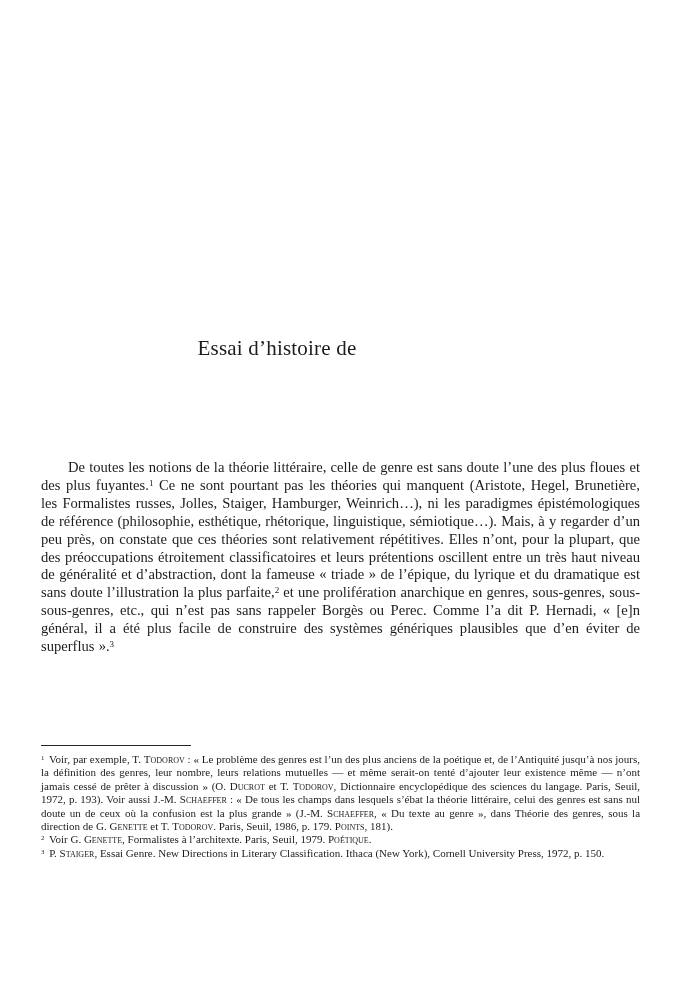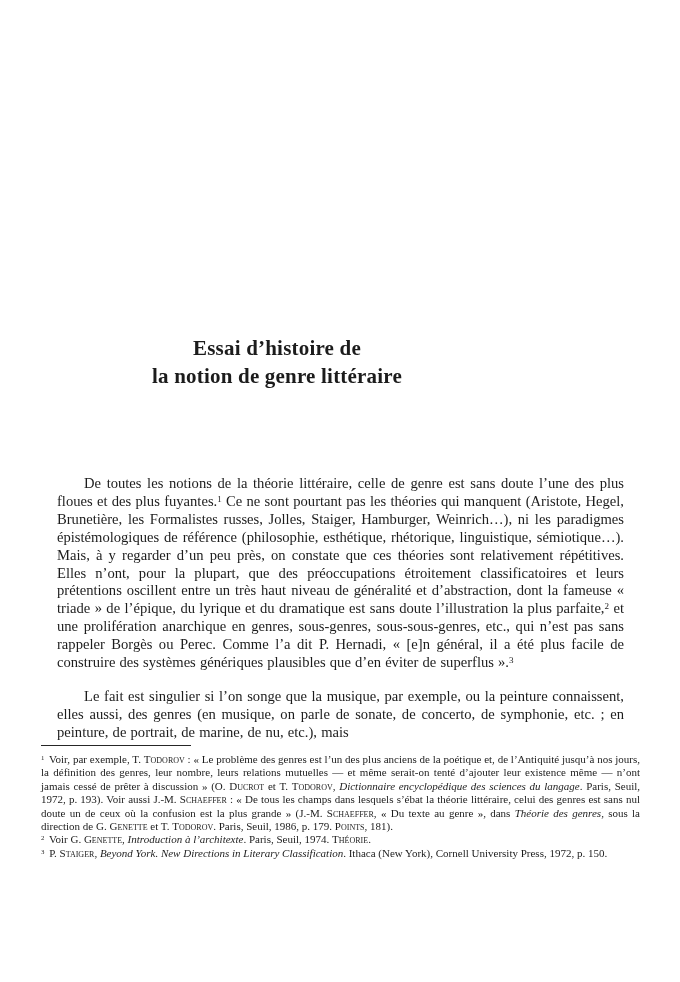--- a/index.html
+++ b/index.html
@@ -18,31 +18,31 @@
       overflow: hidden;
     }
     .title-block {
       position: absolute;
       top: 334px;
       left: 41px;
       width: 472px;
       text-align: center;
       font-size: 21px;
       line-height: 28px;
-      font-weight: bold;
+      font-weight: normal;
       letter-spacing: 0.2px;
     }
     .body-text {
       position: absolute;
       top: 459px;
       left: 41px;
       width: 599px;
     }
     .body-para {
-      margin: 16px;
+      margin: 0;
       font-size: 14.6px;
       line-height: 17.9px;
       text-align: justify;
       text-indent: 27px;
       hyphens: auto;
       word-spacing: 0.5px;
     }
     sup {
       font-size: 0.62em;
       line-height: 0;
@@ -68,42 +68,39 @@
       margin: 0;
       font-size: 11px;
       line-height: 13.4px;
       text-align: justify;
       hyphens: auto;
     }
     .fn-marker {
       margin-right: 2px;
     }
     .i {
-      font-style: italic;
     }
     .sc {
       font-variant: small-caps;
     }
   </style>
 </head>
 <body>
 
 <div class="page">
 
   <div class="title-block">
     <div>Essai d’histoire de</div>
-    <div>la notion de genre littéraire</div>
   </div>
 
   <div class="body-text">
       <p class="body-para"><span>De toutes les notions de la théorie littéraire, celle de genre est sans doute l’une des plus floues et des plus fuyantes.</span><sup class="sup">1</sup><span> Ce ne sont pourtant pas les théories qui manquent (Aristote, Hegel, Brunetière, les Formalistes russes, Jolles, Staiger, Hamburger, Weinrich…), ni les paradigmes épistémologiques de référence (philosophie, esthétique, rhétorique, linguistique, sémiotique…). Mais, à y regarder d’un peu près, on constate que ces théories sont relativement répétitives. Elles n’ont, pour la plupart, que des préoccupations étroitement classificatoires et leurs prétentions oscillent entre un très haut niveau de généralité et d’abstraction, dont la fameuse « triade » de l’épique, du lyrique et du dramatique est sans doute l’illustration la plus parfaite,</span><sup class="sup">2</sup><span> et une prolifération anarchique en genres, sous-genres, sous-sous-genres, etc., qui n’est pas sans rappeler Borgès ou Perec. Comme l’a dit P. Hernadi, « [e]n général, il a été plus facile de construire des systèmes génériques plausibles que d’en éviter de superflus ».</span><sup class="sup">3</sup></p>
-      <p class="body-para"><span>Le fait est singulier si l’on songe que la musique, par exemple, ou la peinture connaissent, elles aussi, des genres (en musique, on parle de sonate, de concerto, de symphonie, etc. ; en peinture, de portrait, de marine, de nu, etc.), mais</span></p>
     </div>
 
   <div class="footnote-rule"></div>
 
   <div class="footnotes">
       <p class="footnote"><sup class="fn-marker">1</sup><span> Voir, par exemple, T. </span><span class="sc">Todorov</span><span> : « Le problème des genres est l’un des plus anciens de la poétique et, de l’Antiquité jusqu’à nos jours, la définition des genres, leur nombre, leurs relations mutuelles — et même serait-on tenté d’ajouter leur existence même — n’ont jamais cessé de prêter à discussion » (O. </span><span class="sc">Ducrot</span><span> et T. </span><span class="sc">Todorov</span><span>, </span><span class="i">Dictionnaire encyclopédique des sciences du langage</span><span>. Paris, Seuil, 1972, p. 193). Voir aussi J.-M. </span><span class="sc">Schaeffer</span><span> : « De tous les champs dans lesquels s’ébat la théorie littéraire, celui des genres est sans nul doute un de ceux où la confusion est la plus grande » (J.-M. </span><span class="sc">Schaeffer</span><span>, « Du texte au genre », dans </span><span class="i">Théorie des genres</span><span>, sous la direction de G. </span><span class="sc">Genette</span><span> et T. </span><span class="sc">Todorov</span><span>. Paris, Seuil, 1986, p. 179. </span><span class="sc">Points</span><span>, 181).</span></p>
-      <p class="footnote"><sup class="fn-marker">2</sup><span> Voir G. </span><span class="sc">Genette</span><span>, </span><span class="i">Introduction à l’architexte</span><span>. Paris, Seuil, 1974. </span><span class="sc">Théorie</span><span>.</span></p>
-      <p class="footnote"><sup class="fn-marker">3</sup><span> P. </span><span class="sc">Staiger</span><span>, </span><span class="i">Beyond York. New Directions in Literary Classification</span><span>. Ithaca (New York), Cornell University Press, 1972, p. 150.</span></p>
+      <p class="footnote"><sup class="fn-marker">2</sup><span> Voir G. </span><span class="sc">Genette</span><span>, </span><span class="i">Formalistes à l’architexte</span><span>. Paris, Seuil, 1979. </span><span class="sc">Poétique</span><span>.</span></p>
+      <p class="footnote"><sup class="fn-marker">3</sup><span> P. </span><span class="sc">Staiger</span><span>, </span><span class="i">Essai Genre. New Directions in Literary Classification</span><span>. Ithaca (New York), Cornell University Press, 1972, p. 150.</span></p>
     </div>
 
 </div>
 
 </body></html>

